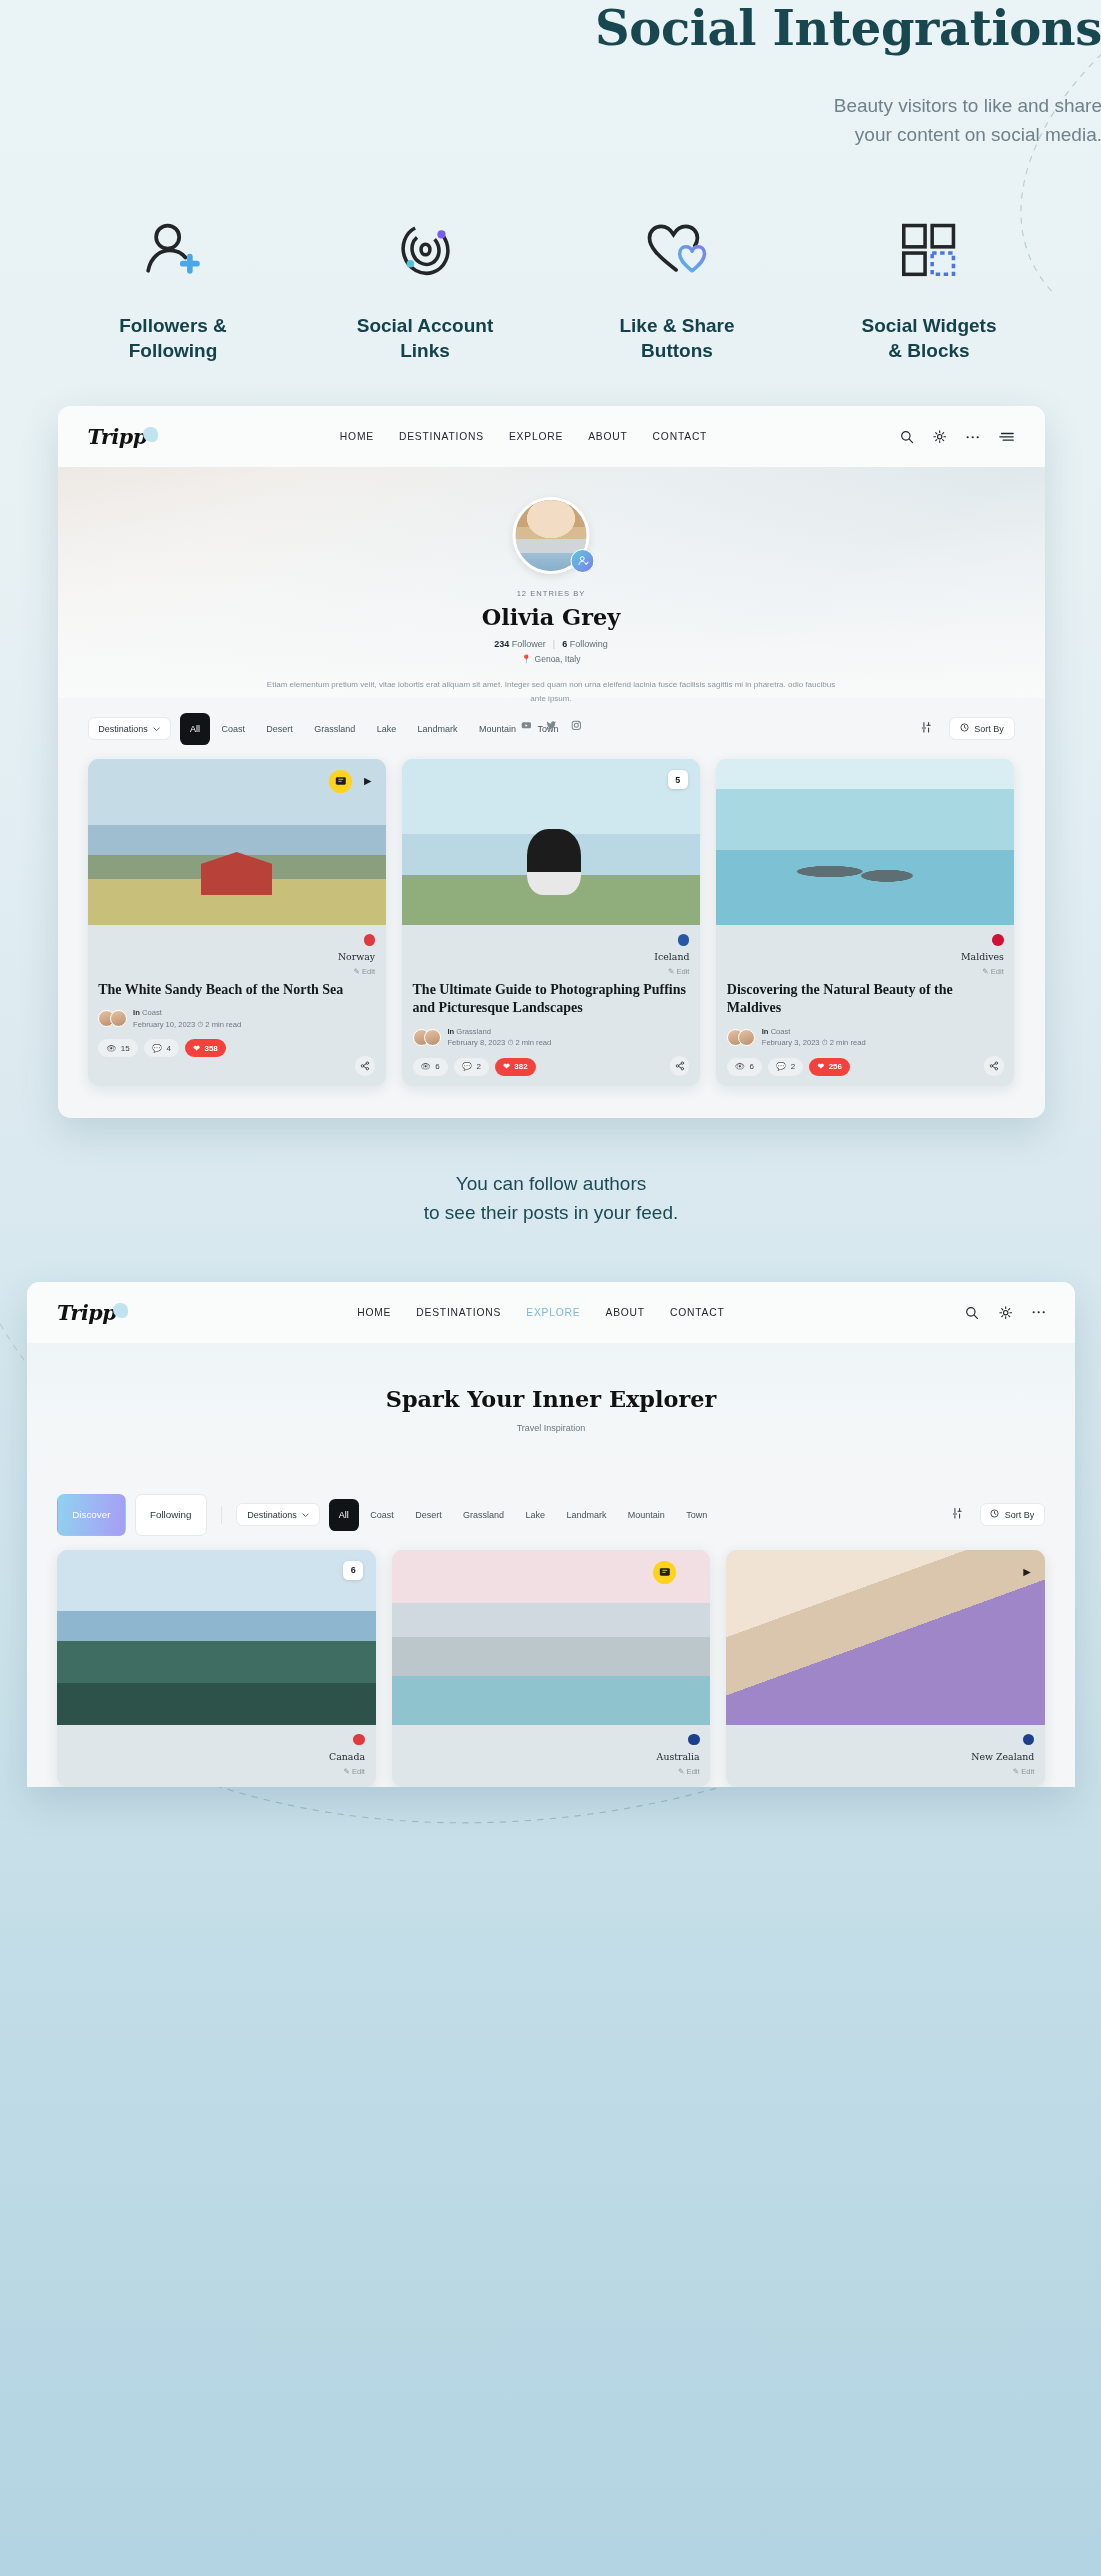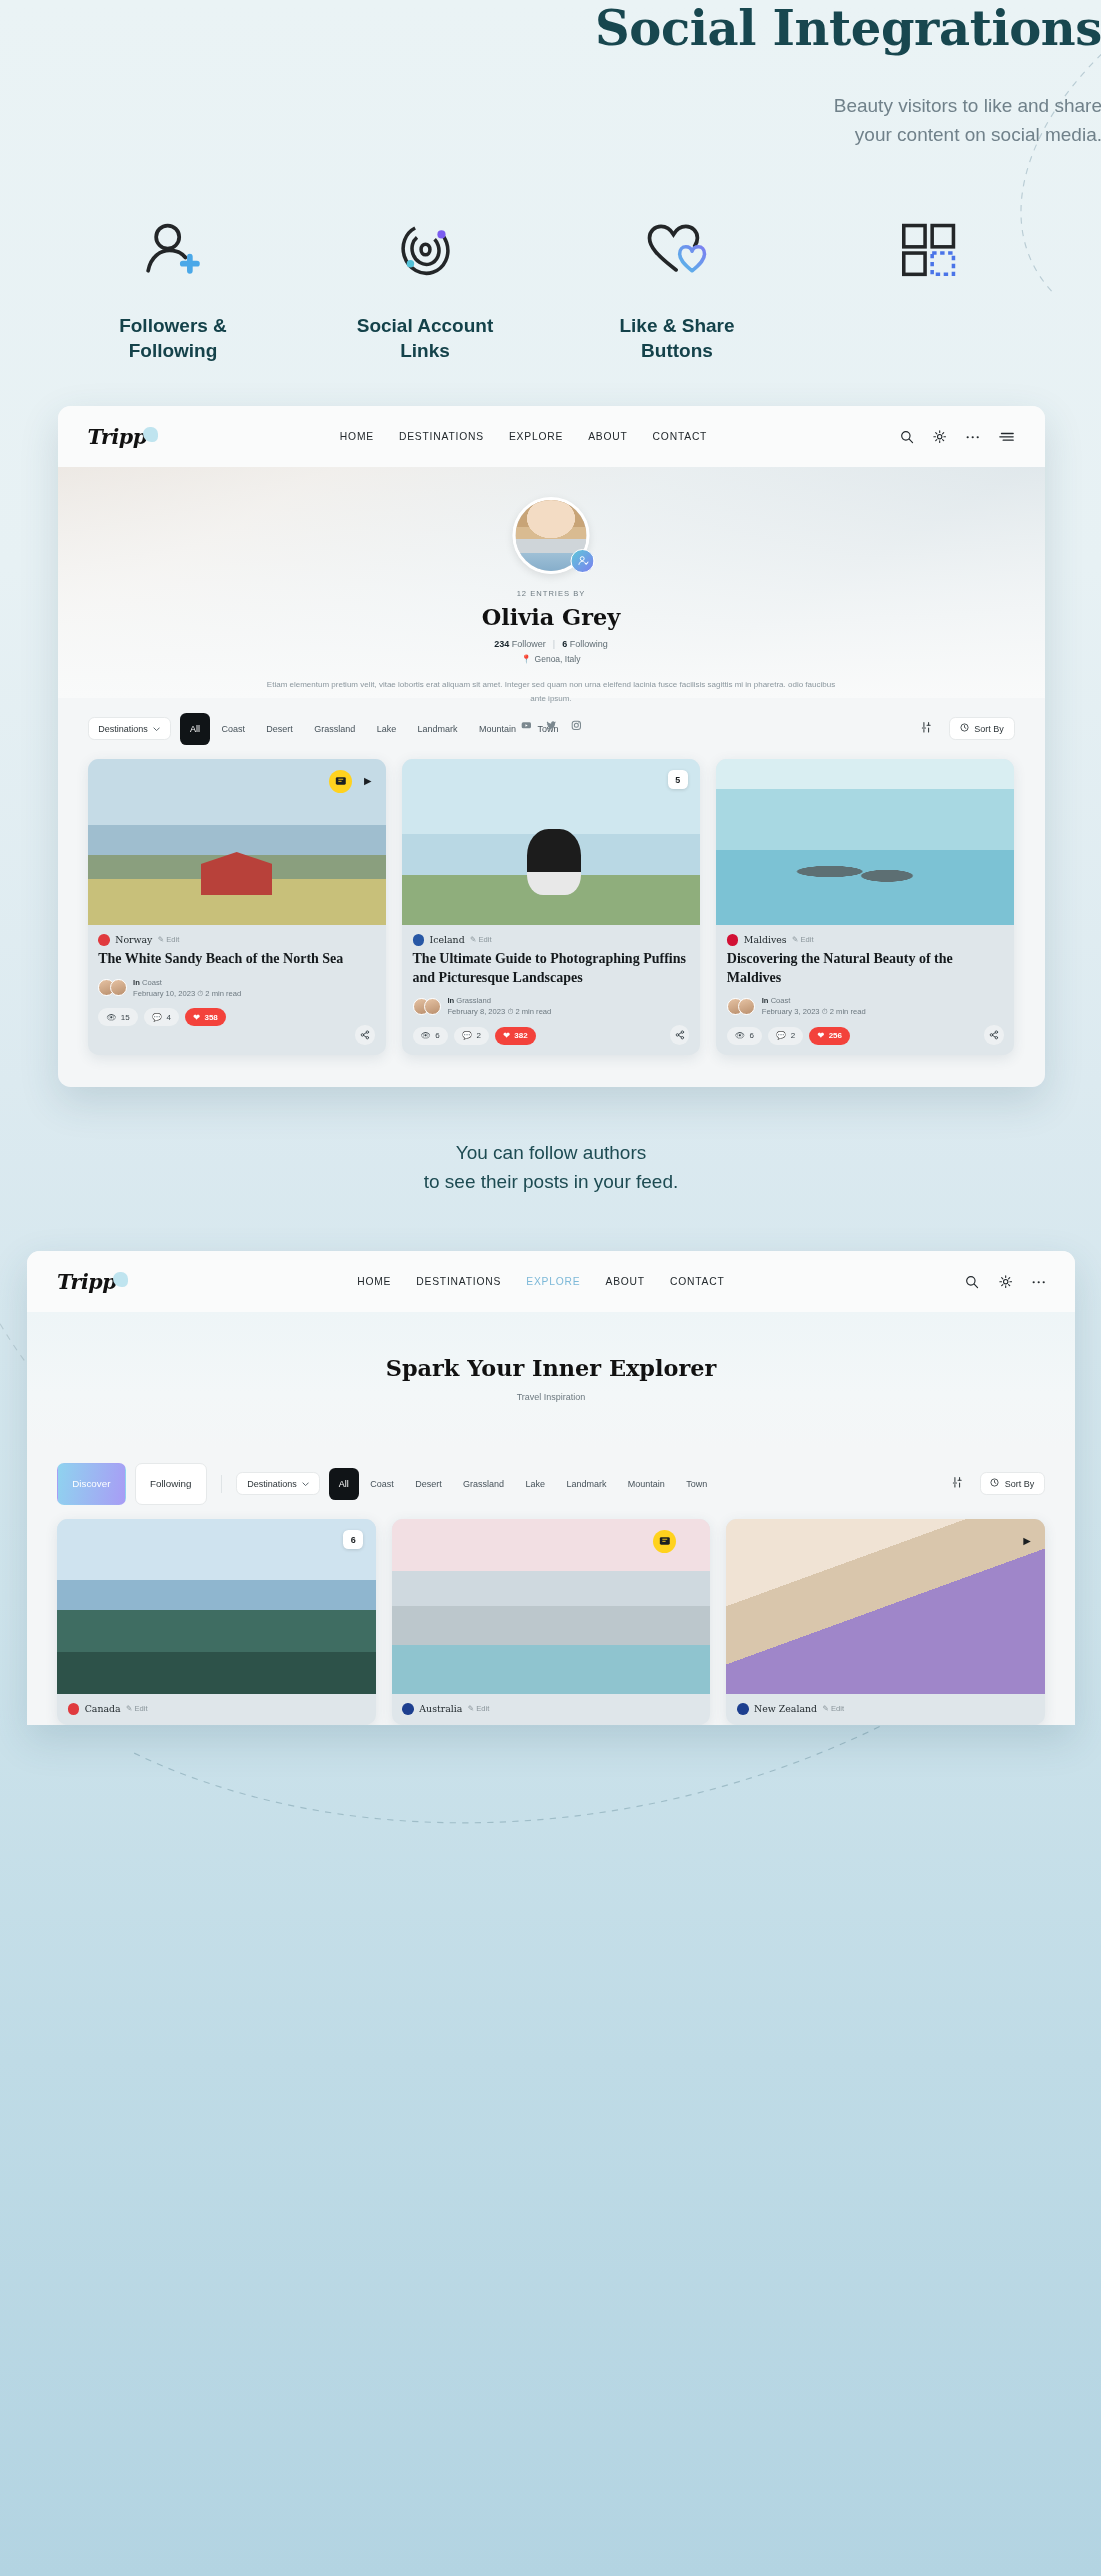--- a/index.html
+++ b/index.html
@@ -155,21 +155,21 @@
     background:#ffd21e; display:flex; align-items:center; justify-content:center;
   }
   .badge-play { position:absolute; top:16px; right:14.3px; color:#1b1f22; font-size:9.8px; }
   .badge-count {
     position:absolute; top:10.7px; right:12.5px; min-width:19.7px; height:19.7px; padding:0 5.4px;
     border-radius:5.4px; background:#fff; display:flex; align-items:center; justify-content:center;
     font-size:9px; font-weight:600; color:#1b1f22; box-shadow:0 0.9px 3.6px rgba(0,0,0,.14);
   }
 
   .card .body { padding: 9px 10.7px 10.7px; background: rgba(255,255,255,.0); }
-  .ctop { display:flex; align-items:center; gap:5.4px; }
+  .ctop { display:flex; align-items:flex-end; gap:5.4px;flex-direction:column; }
   .flag { width:11.6px; height:11.6px; border-radius:50%; display:inline-block; }
   .cland { font-family:"DejaVu Serif",serif; font-size:9.4px; color:#1d2529; }
   .cedit { font-size:7.6px; color:#8a959b; display:flex; align-items:center; gap:2.7px; }
   .ctitle {
     font-family:Liberation Serif, serif; font-size:14px; line-height:1.32; font-weight:700;
     color:#14191c; margin-top:4.5px;
   }
   .cauth { display:flex; align-items:center; gap:6.3px; margin-top:8px; }
   .faces { display:flex; }
   .face { width:17px; height:17px; border-radius:50%; border:1.4px solid #fff; margin-left:-5.4px;
@@ -273,20 +273,24 @@
   </div>
 
   <div class="feature">
     <div class="ficon">
       <svg width="57" height="55" viewBox="0 0 64 62" fill="none">
         <rect x="3" y="4" width="24" height="24" stroke="#232628" stroke-width="4"></rect>
         <rect x="35" y="4" width="24" height="24" stroke="#232628" stroke-width="4"></rect>
         <rect x="3" y="35" width="24" height="24" stroke="#232628" stroke-width="4"></rect>
         <rect x="35" y="35" width="24" height="24" stroke="#4a74e8" stroke-width="4" stroke-dasharray="5 4"></rect>
       </svg>
+    </div>
+    <div class="flabel">
+      <span>Social Widgets</span><br>
+      <span>&amp; Blocks</span>
     </div>
   </div>
 </div>
 
 <div class="mock" id="mock1" style="width:987px; margin-top:43px;">
 
   <div class="mock-nav">
     <div class="logo">Tripp<span class="blob"></span></div>
     <div class="nav-links" id="m1nav">
         <a href="#">HOME</a>

